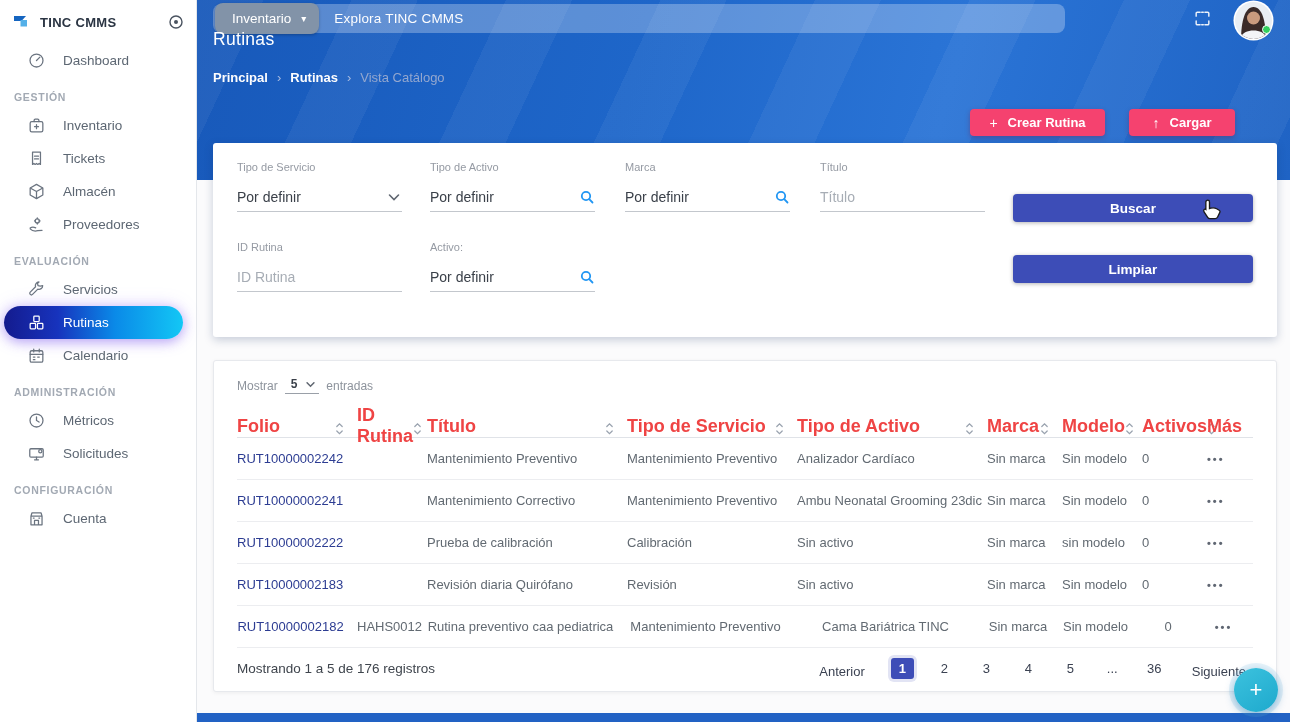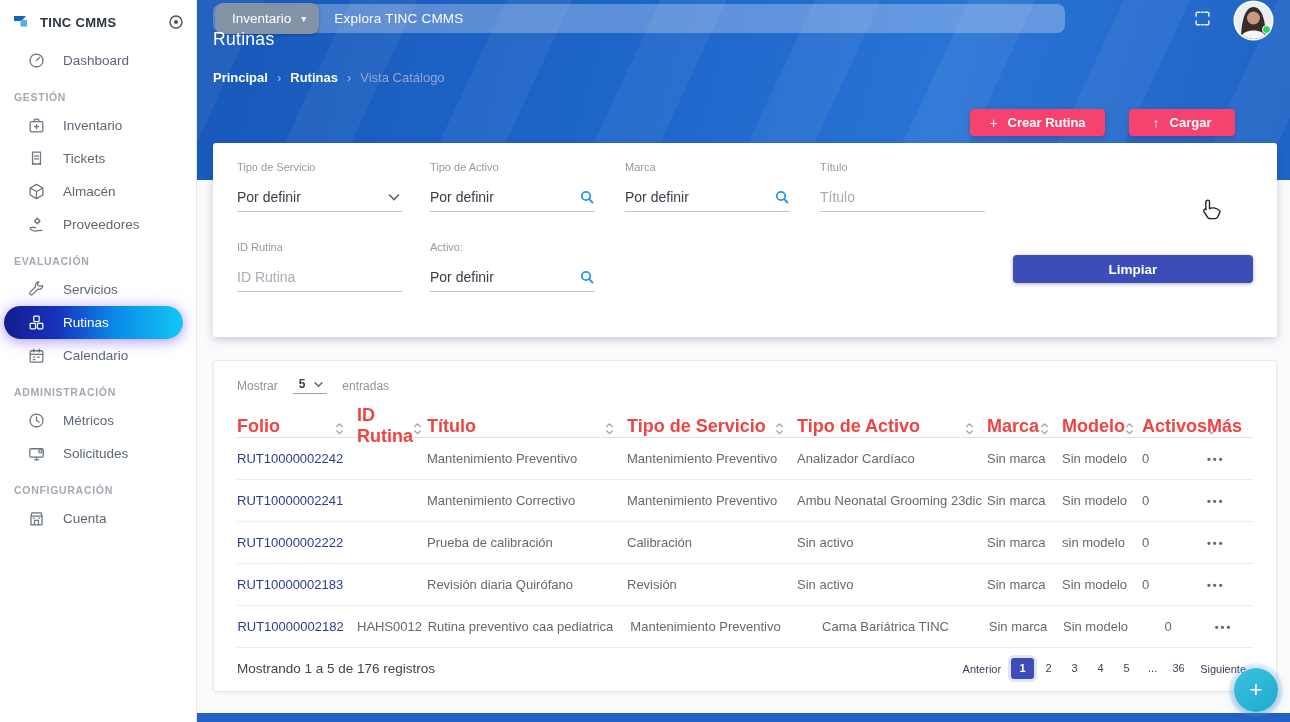--- a/index.html
+++ b/index.html
@@ -77,41 +77,41 @@
   .indigo-btn { position:absolute; left:800px; width:240px; height:28px; border:none; border-radius:4px;
                 background:#3d4db7; color:#fff; font-family:inherit; font-size:13.5px; font-weight:600;
                 cursor:pointer; box-shadow:0 1px 4px rgba(0,0,0,.3); }
   .btn-search { top:51px; } .btn-clear { top:112px; }
 
   .cursor-pointer-img { position:absolute; left:1003px; top:198px; width:23px; height:25px; z-index:20; }
 
   
   .table-card { position:absolute; left:16px; top:360px; width:1064px; height:332px; background:#fff;
                 border:1px solid #e7e9ed; border-radius:3px; box-shadow:0 1px 4px rgba(0,0,0,.06); z-index:3; }
-  .length-row { position:absolute; left:23px; top:16px; display:flex; align-items:center; gap:15px;
+  .length-row { position:absolute; left:23px; top:16px; display:flex; align-items:center; gap:7px;
                 font-size:12px; color:#8d939c; }
   .length-select { display:flex; align-items:center; gap:8px; border-bottom:1px solid #9aa0a8;
                 padding:0 3px 2px 6px; color:#3a4049; font-weight:700; cursor:pointer; }
   .length-select .chev-icon { width:11px; height:11px; }
   .tgrid { display:grid; grid-template-columns:120px 70px 200px 170px 190px 75px 80px 65px 1fr;
            align-items:center; }
   .thead { position:absolute; left:23px; right:23px; top:44px; height:33px; border-bottom:1px solid #e0e3e8;
            font-size:18px; font-weight:700; color:#ef4444; }
   .th { display:flex; align-items:center; justify-content:space-between; padding-right:13px; cursor:pointer; }
   .sort-icon { width:9px; height:14px; color:#9aa3af; flex:0 0 auto; }
   .trow { position:absolute; left:23px; right:23px; height:42px; border-bottom:1px solid #ecedf0;
           font-size:13px; color:#626a72; }
   .trow .td { padding-right:13px; white-space:nowrap; overflow:hidden; }
   .td.folio { color:#2c3c92; cursor:pointer; }
   .td.more { color:#5f6672; font-size:11px; font-weight:700; letter-spacing:2px; cursor:pointer; }
   .r0{top:77px;} .r1{top:119px;} .r2{top:161px;} .r3{top:203px;} .r4{top:245px;text-align:center;}
   .tfoot { position:absolute; left:23px; right:23px; bottom:0; height:45px; display:flex;
            align-items:center; justify-content:space-between; }
   .summary { font-size:13.5px; color:#3f454d; }
-  .pagination { display:flex; align-items:center; gap:3px; font-size:11px; color:#3b4252; }
+  .pagination { display:flex; align-items:flex-end; gap:19px; font-size:13px; color:#3b4252; }
   .page-link { padding:0 7px; cursor:pointer; }
   .page-num { min-width:23px; height:21px; line-height:21px; text-align:center; cursor:pointer; }
   .page-num.active { background:#3d4db7; color:#fff; border-radius:3px; font-weight:600;
                      box-shadow:0 0 0 3px rgba(61,77,183,.15); }
 
   
   .fab { position:absolute; left:1037px; top:668px; width:44px; height:44px; border-radius:50%; border:none;
          background:linear-gradient(145deg,#3cc2de,#1ea9cd); color:#fff; font-size:22px; font-weight:400;
          cursor:pointer; z-index:25; box-shadow:0 3px 10px rgba(20,110,170,.45), 0 0 0 5px rgba(120,190,230,.18);
          display:flex; align-items:center; justify-content:center; font-family:inherit; }
@@ -228,20 +228,21 @@
       <div class="f-control">
         <span>Por definir</span>
         <span class="mag-icon">
           <svg viewBox="0 0 16 16" fill="none" stroke="currentColor" stroke-width="1.8" stroke-linecap="round">
               <circle cx="7" cy="7" r="4.2"></circle>
               <path d="M10.2 10.2 L13.5 13.5"></path>
             </svg>
         </span>
       </div>
     </div>
+    <button class="indigo-btn btn-search">Buscar</button>
     <button class="indigo-btn btn-clear">Limpiar</button>
   </section>
 
   <svg class="cursor-pointer-img" viewBox="0 0 24 26">
     <path d="M8,2.2 c1,0 1.9,0.9 1.9,1.9 V11 l1.3,-0.4 c2.8,-0.9 4.3,-0.5 6.2,0.6 l2.6,1.5 c0.8,0.5 1.1,1.5 0.7,2.3 l-2.3,4.8 c-0.5,1 -1.6,1.7 -2.7,1.7 h-5.2 c-1,0 -2,-0.5 -2.5,-1.4 l-3.6,-5.5 c-1.4,-2.1 0.2,-3.6 1.7,-2.7 V4.1 C6.1,3.1 7,2.2 8,2.2 z" fill="#ffffff" stroke="#1b1b1b" stroke-width="1.4"></path>
   </svg>
 
   <section class="table-card">
     <div class="length-row">
       <span>Mostrar</span>

